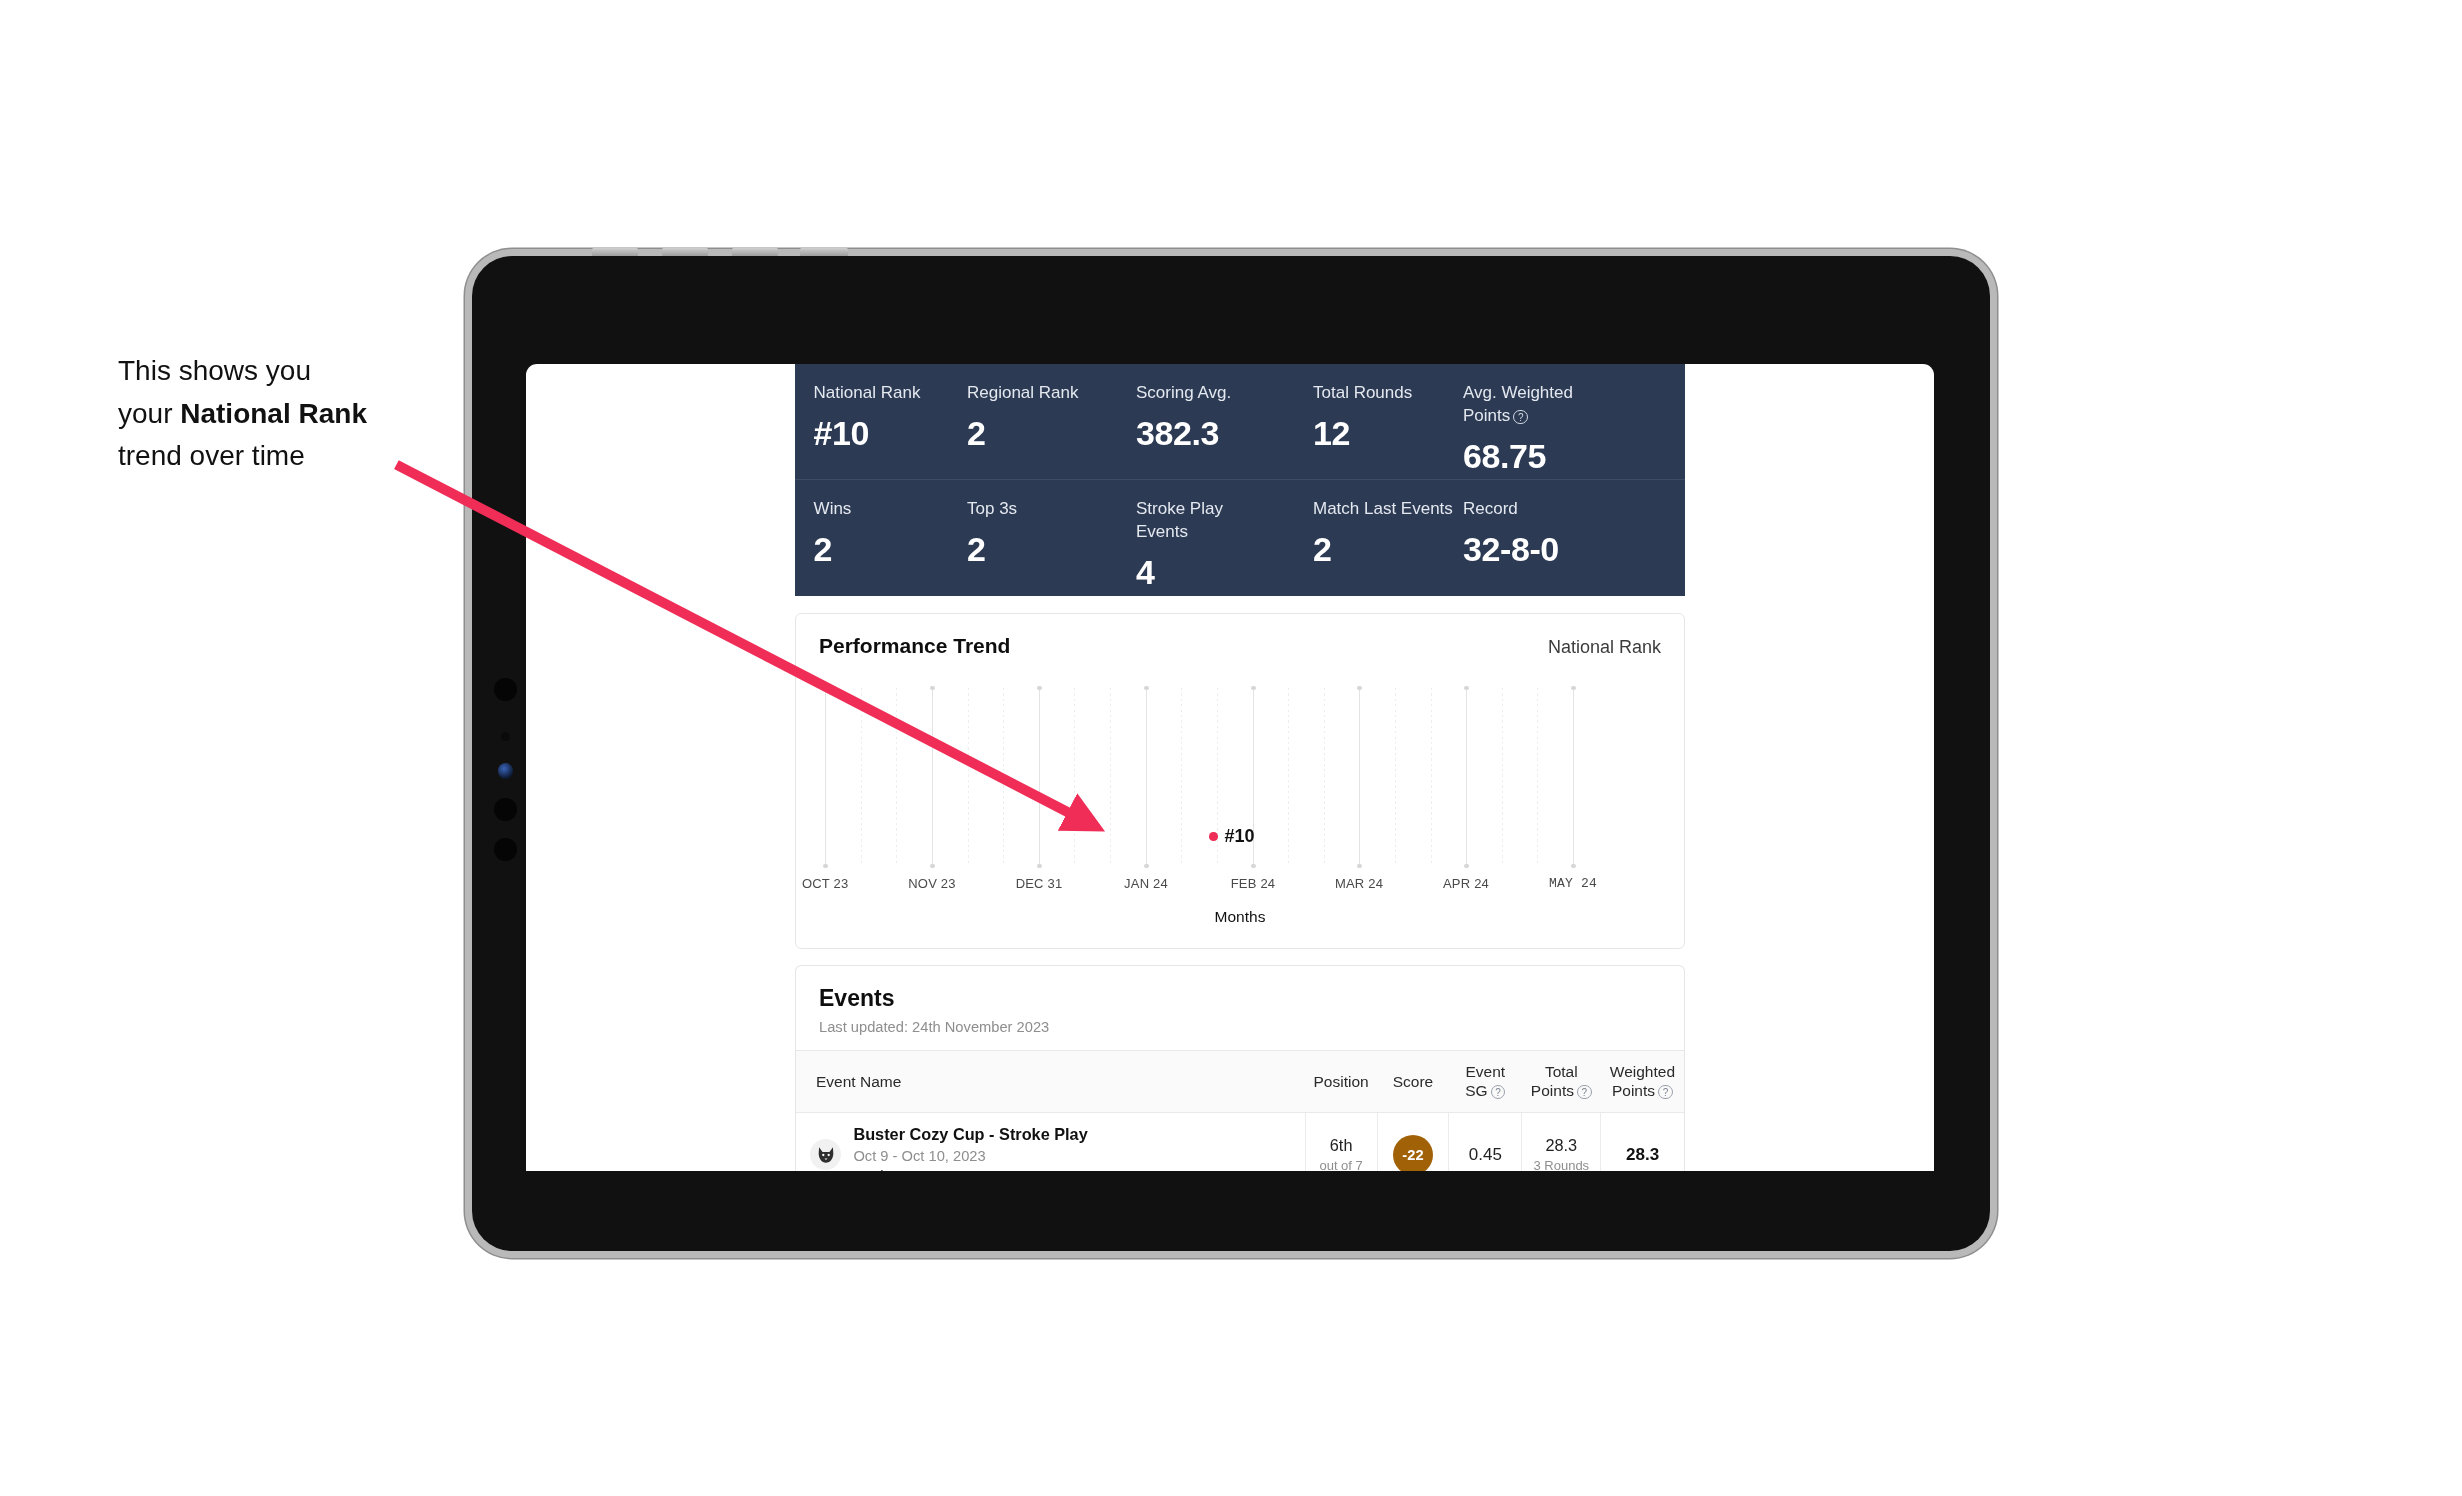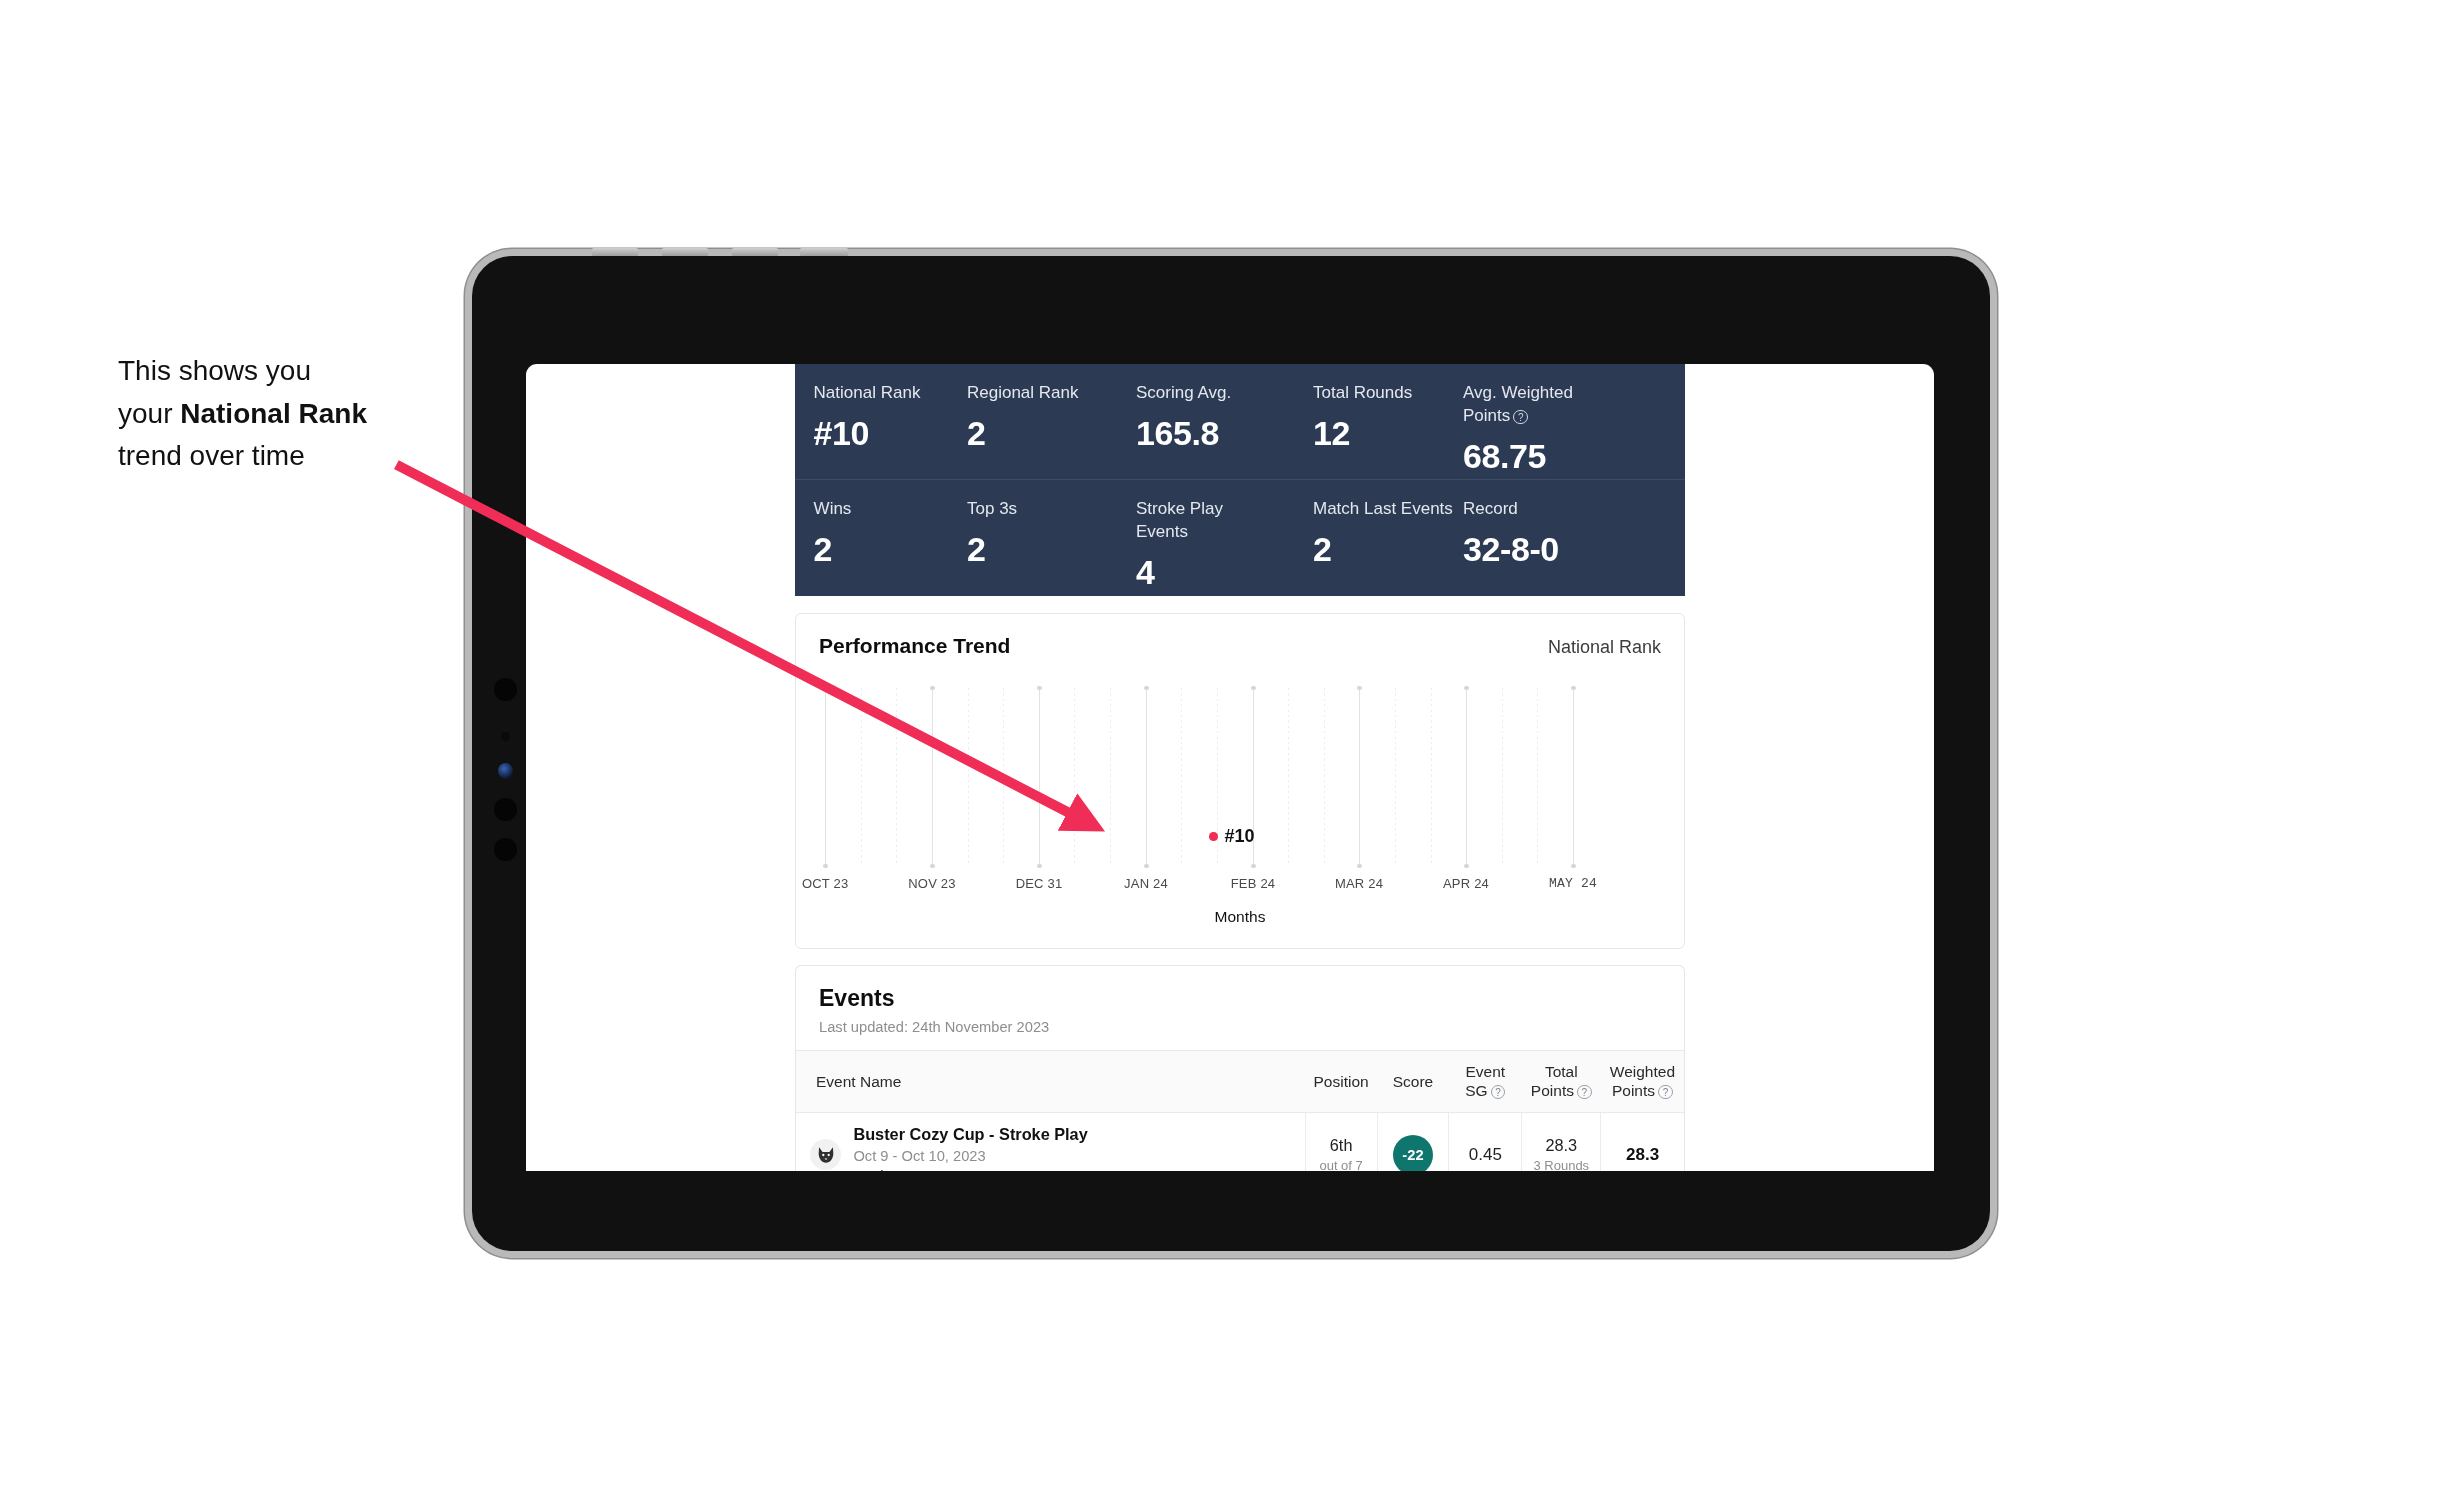--- a/index.html
+++ b/index.html
@@ -170,21 +170,21 @@
   .ev-name { font-size: 16.3px; font-weight: 700; color: #111; }
   .ev-date { font-size: 14.7px; color: #8e8e8e; margin-top: 3.9px; }
   .ev-rank { font-size: 14.7px; color: #222; margin-top: 3.9px; }
   .ev-rank .rk { color: #cf2222; font-weight: 700; }
   .ev-rank .tri { color: #cf2222; font-size: 11.6px; }
   .pos-main { font-size: 16.3px; color: #222; }
   .pos-sub { font-size: 13px; color: #8e8e8e; margin-top: 3.1px; }
   .score-badge {
     display: inline-flex; align-items: center; justify-content: center;
     width: 40px; height: 40px; border-radius: 50%;
-    background: #0f766e; color: #fff; font-size: 14.7px; font-weight: 700;
+    background: #a16207; color: #fff; font-size: 14.7px; font-weight: 700;
   }
   .sg-val { font-size: 17px; color: #222; }
   .tp-main { font-size: 16.3px; color: #222; }
   .tp-sub { font-size: 13px; color: #8e8e8e; margin-top: 3.1px; }
   .wp-val { font-size: 17px; font-weight: 700; color: #111; }
 </style>
 </head>
 <body>
 
 <div id="stage">
@@ -223,21 +223,21 @@
           <div class="stat">
             <div class="lbl">National Rank</div>
             <div class="val">#10</div>
           </div>
           <div class="stat">
             <div class="lbl">Regional Rank</div>
             <div class="val">2</div>
           </div>
           <div class="stat">
             <div class="lbl">Scoring Avg.</div>
-            <div class="val">165.8</div>
+            <div class="val">382.3</div>
           </div>
           <div class="stat">
             <div class="lbl">Total Rounds</div>
             <div class="val">12</div>
           </div>
           <div class="stat">
             <div class="lbl"><span>Avg. Weighted Points</span><span class="qmark">?</span></div>
             <div class="val">68.75</div>
           </div>
         </div>

